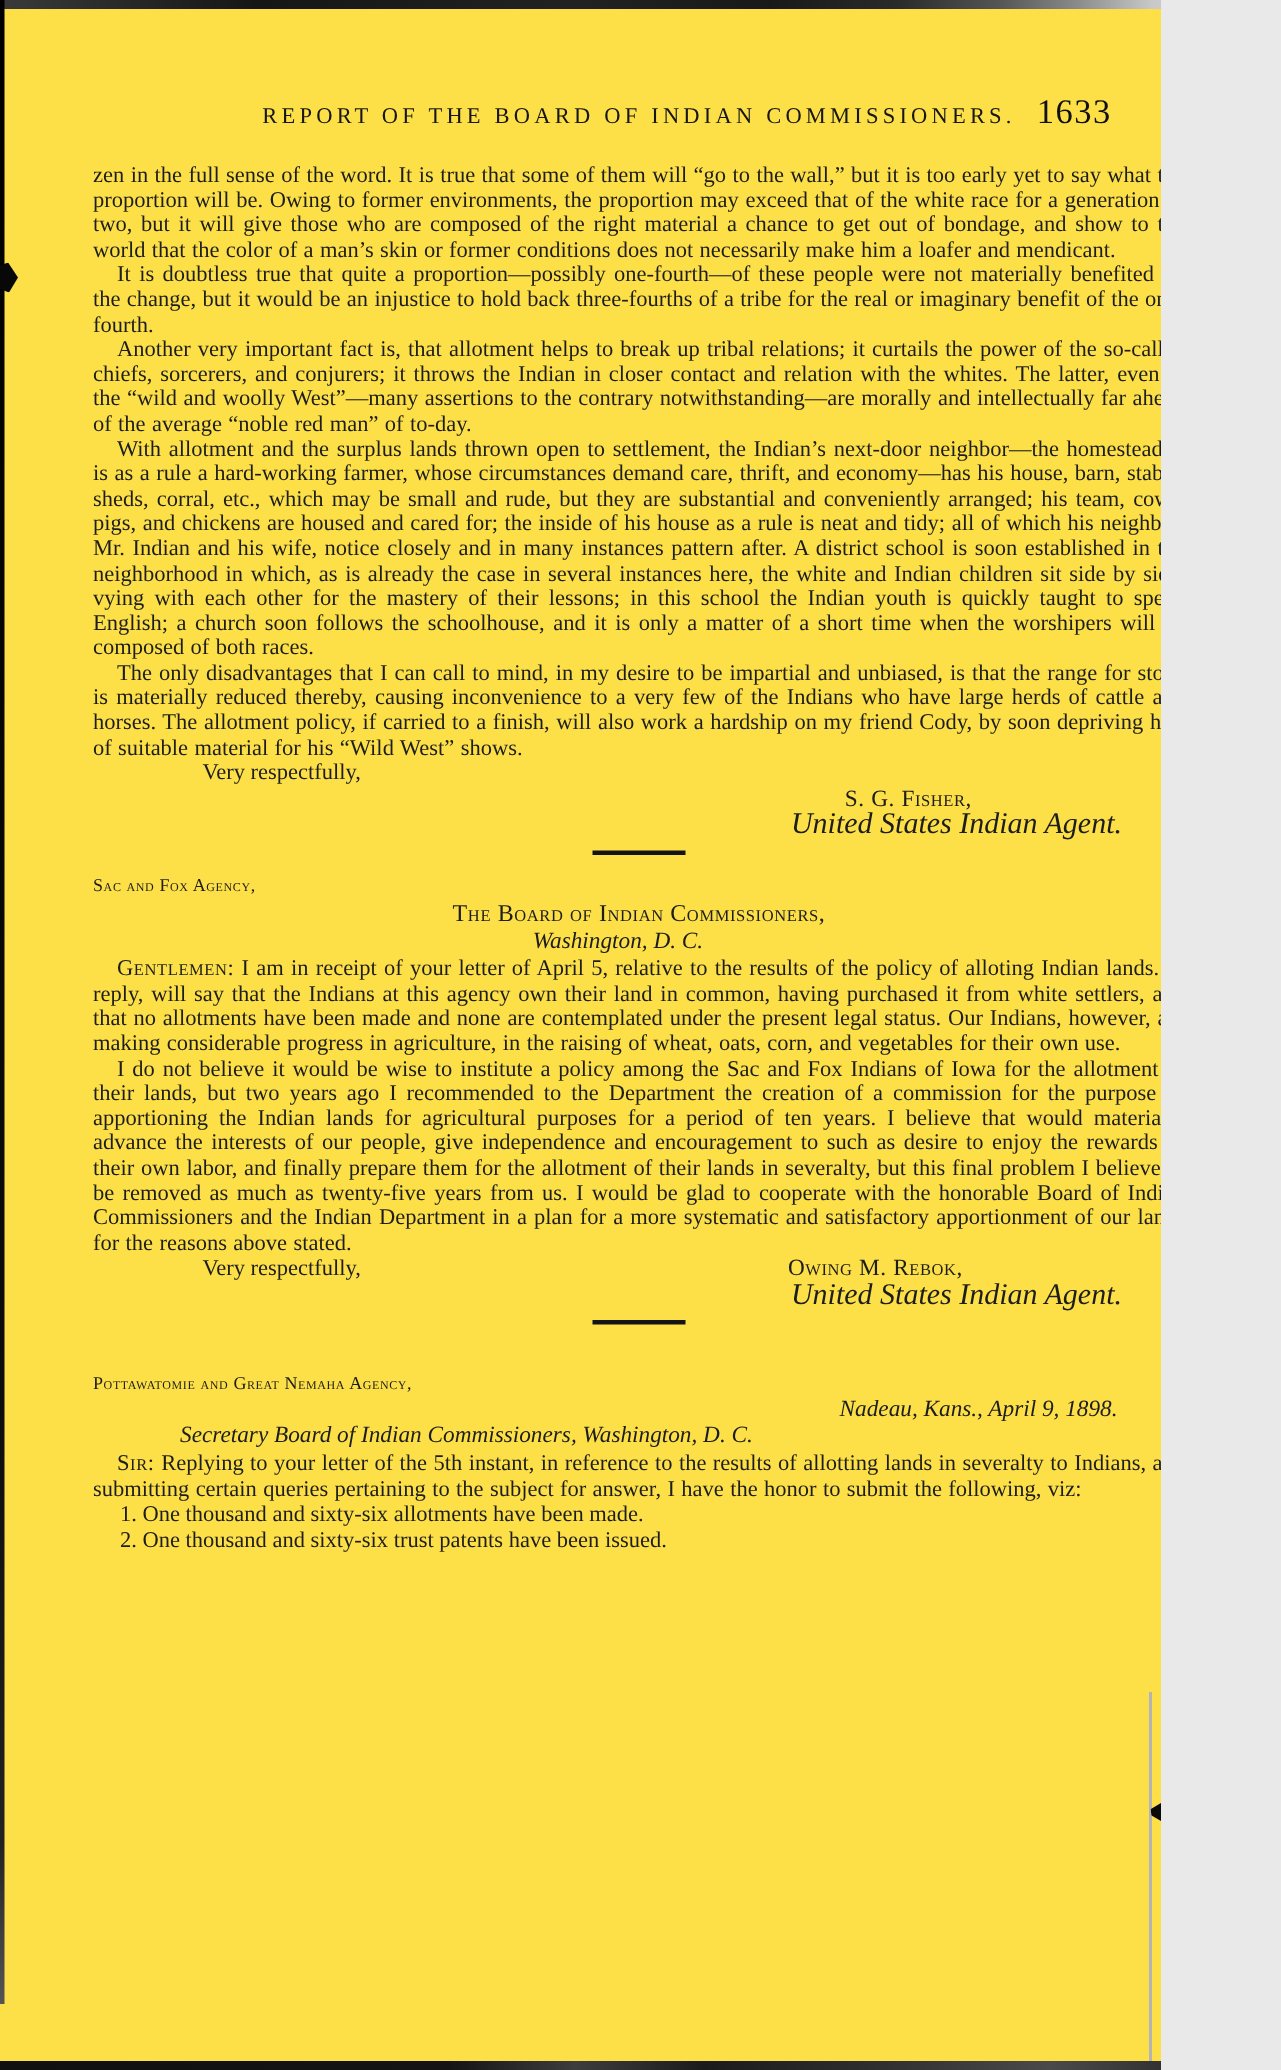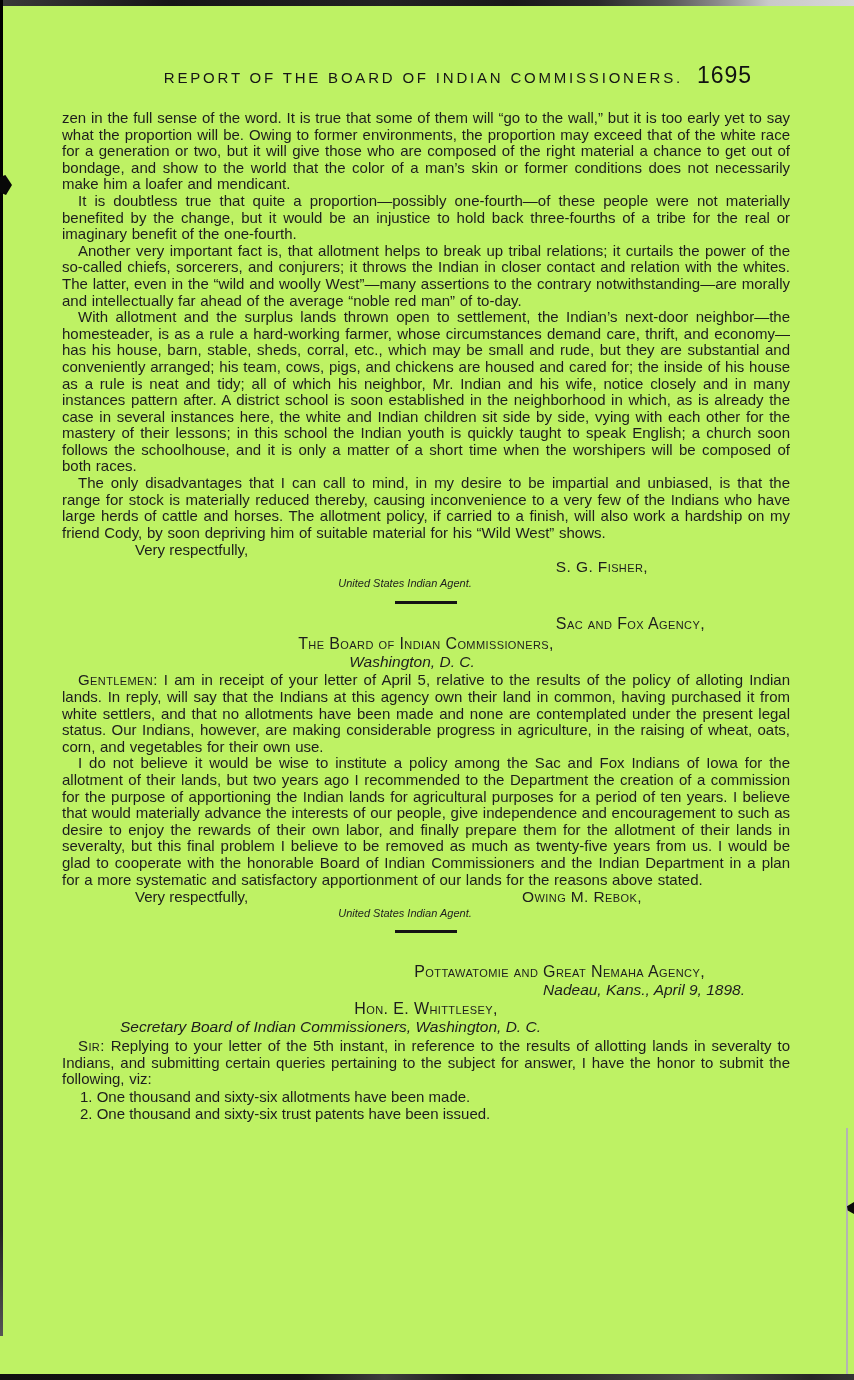--- a/index.html
+++ b/index.html
@@ -1,23 +1,23 @@
 <!DOCTYPE html>
 <html><head>
 <meta charset="utf-8">
 <style>
   html, body { margin: 0; padding: 0; background: #e9e9e9; }
 
   .page {
     position: relative;
-    width: 854px;
+    width: 774px;
     height: 1380px;
-    background: #bef264;
+    background: #fde047;
     overflow: hidden;
-    font-family: Liberation Sans, sans-serif;
+    font-family: Liberation Serif, serif;
     color: #1d1d1d;
     box-sizing: border-box;
   }
 
   
   .top-edge {
     position: absolute; top: 0; left: 0; width: 854px; height: 6px;
     background: linear-gradient(90deg,#3a3a3a 0%,#161616 20%,#222 45%,#191919 60%,#2a2a2a 70%,#555 78%,#8a8a8a 84%,#c9c9c9 90%,#d8d8d8 100%);
   }
   .left-edge {
@@ -67,29 +67,29 @@
     text-indent: 16px;
     word-spacing: 0.5px;
   }
   .no-indent { text-indent: 0; margin-top: 15px; }
 
   .sc { font-variant: small-caps; letter-spacing: 0.4px; text-align: center; }
 
   .closing { font-size: 15px; line-height: 17px; margin-left: 73px; }
 
   .sig-name  { text-align: right; padding-right: 142px; font-size: 15.5px; line-height: 17px; }
-  .sig-title { text-align: center; padding-right: 42px;  font-size: 11px; line-height: 17px; font-style: italic; }
+  .sig-title { text-align: right; padding-right: 42px;  font-size: 20px; line-height: 17px; font-style: italic; }
 
   .divider {
     width: 62px; height: 3px; background: #141414;
     margin: 9px auto 11px auto;
   }
   .divider-2 { margin-top: 8px; margin-bottom: 30px; }
 
-  .agency    { text-align: right; padding-right: 85px; font-size: 16px; line-height: 18px; }
+  .agency    { text-align: left; padding-right: 85px; font-size: 12px; line-height: 18px; }
   .dateline  { text-align: right; padding-right: 45px; font-size: 15.5px; line-height: 17px; font-style: italic; }
 
   .addressee      { font-size: 16px; line-height: 18px; margin-top: 2px; }
   .addressee-loc  { text-align: center; font-style: italic; font-size: 15.5px; line-height: 17px;
                     transform: translateX(-14px); margin-bottom: 2px; }
   .addressee-title{ margin-left: 58px; font-style: italic; font-size: 15.5px; line-height: 17px; margin-bottom: 3px; }
 
   .closing-row { display: flex; font-size: 15px; line-height: 17px; align-items: baseline; }
   .closing-row .respect    { margin-left: 73px; }
   .closing-row .sig-inline { margin-left: auto; padding-right: 148px; font-size: 15.5px; }
@@ -105,21 +105,21 @@
   <div class="left-edge"></div>
   <div class="left-blob"></div>
   <div class="right-fold"></div>
   <div class="right-blob"></div>
   <div class="bottom-edge"></div>
 
   <div class="content">
 
     <div class="running-head">
       <span class="head-title">REPORT OF THE BOARD OF INDIAN COMMISSIONERS.</span>
-      <span class="head-page">1695</span>
+      <span class="head-page">1633</span>
     </div>
 
     <section>
       <p class="body-p no-indent">zen in the full sense of the word.  It is true that some of them will “go to the wall,” but it is too early yet to say what the proportion will be.  Owing to former environments, the proportion may exceed that of the white race for a generation or two, but it will give those who are composed of the right material a chance to get out of bondage, and show to the world that the color of a man’s skin or former conditions does not necessarily make him a loafer and mendicant.</p>
       <p class="body-p">It is doubtless true that quite a proportion—possibly one-fourth—of these people were not materially benefited by the change, but it would be an injustice to hold back three-fourths of a tribe for the real or imaginary benefit of the one-fourth.</p>
       <p class="body-p">Another very important fact is, that allotment helps to break up tribal relations; it curtails the power of the so-called chiefs, sorcerers, and conjurers; it throws the Indian in closer contact and relation with the whites.  The latter, even in the “wild and woolly West”—many assertions to the contrary notwithstanding—are morally and intellectually far ahead of the average “noble red man” of to-day.</p>
       <p class="body-p">With allotment and the surplus lands thrown open to settlement, the Indian’s next-door neighbor—the homesteader, is as a rule a hard-working farmer, whose circumstances demand care, thrift, and economy—has his house, barn, stable, sheds, corral, etc., which may be small and rude, but they are substantial and conveniently arranged; his team, cows, pigs, and chickens are housed and cared for; the inside of his house as a rule is neat and tidy; all of which his neighbor, Mr. Indian and his wife, notice closely and in many instances pattern after.  A district school is soon established in the neighborhood in which, as is already the case in several instances here, the white and Indian children sit side by side, vying with each other for the mastery of their lessons; in this school the Indian youth is quickly taught to speak English; a church soon follows the schoolhouse, and it is only a matter of a short time when the worshipers will be composed of both races.</p>
       <p class="body-p">The only disadvantages that I can call to mind, in my desire to be impartial and unbiased, is that the range for stock is materially reduced thereby, causing inconvenience to a very few of the Indians who have large herds of cattle and horses. The allotment policy, if carried to a finish, will also work a hardship on my friend Cody, by soon depriving him of suitable material for his “Wild West” shows.</p>
       <p class="closing">Very respectfully,</p>
       <p class="sig-name sc">S. G. Fisher,</p>
@@ -139,21 +139,20 @@
         <span class="sig-inline sc">Owing M. Rebok,</span>
       </div>
       <p class="sig-title">United States Indian Agent.</p>
     </section>
 
     <div class="divider divider-2"></div>
 
     <section>
       <p class="agency sc">Pottawatomie and Great Nemaha Agency,</p>
       <p class="dateline">Nadeau, Kans., April 9, 1898.</p>
-      <p class="addressee sc">Hon. E. Whittlesey,</p>
       <p class="addressee-title">Secretary Board of Indian Commissioners, Washington, D. C.</p>
       <p class="body-p"><span class="sc">Sir:</span><span> Replying to your letter of the 5th instant, in reference to the results of allotting lands in severalty to Indians, and submitting certain queries pertaining to the subject for answer, I have the honor to submit the following, viz:</span></p>
       <p class="list-item">1. One thousand and sixty-six allotments have been made.</p>
       <p class="list-item">2. One thousand and sixty-six trust patents have been issued.</p>
     </section>
 
   </div>
 </div>
 
 </body></html>

